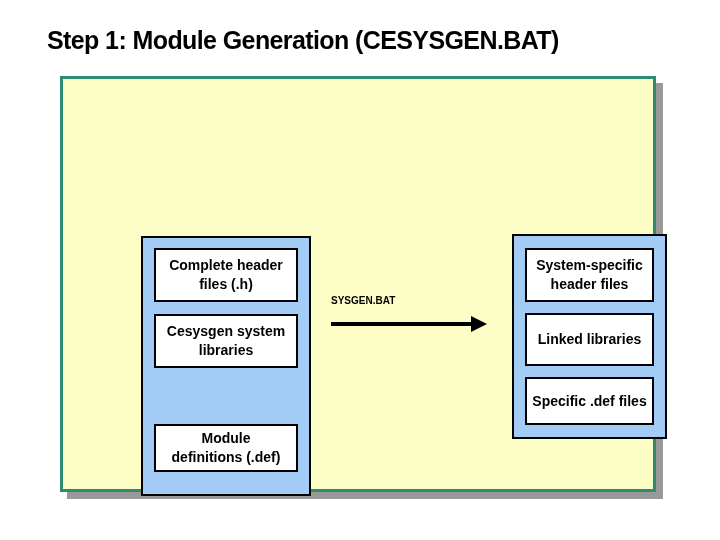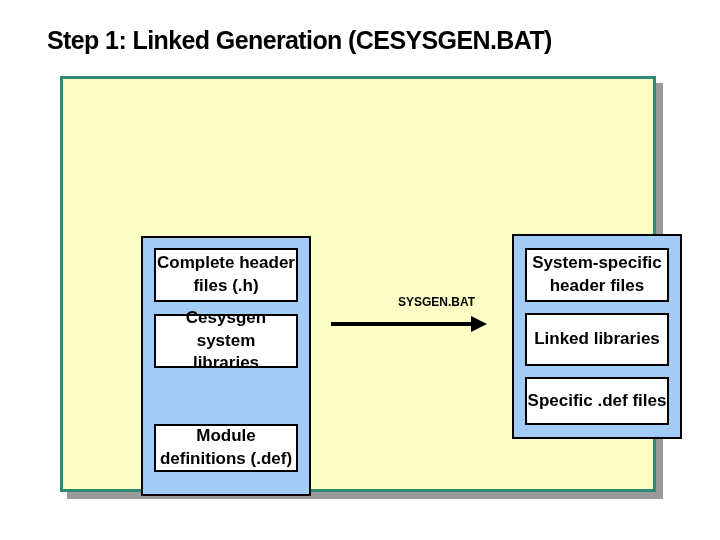--- a/index.html
+++ b/index.html
@@ -43,51 +43,51 @@
     flex-direction:column;
   }
   .group-left{
     left:78px; top:157px;
     width:170px; height:260px;
     padding:10px 11px;
     gap:12px;
   }
   .group-right{
     left:449px; top:155px;
-    width:170px; height:205px;
+    width:155px; height:205px;
     padding:12px 11px;
     gap:11px;
   }
   .file-box{
     background:var(--box-fill);
     border:2px solid var(--line);
     display:flex;
     align-items:center;
     justify-content:center;
     text-align:center;
-    font-size:17px;
+    font-size:14px;
     font-weight:bold;
     line-height:1.35;
     color:var(--line);
     white-space:pre-line;
     width:100%;
   }
   .group-left .file-box:nth-child(1){height:54px;}
   .group-left .file-box:nth-child(2){height:54px;}
   .group-left .file-box:nth-child(3){height:48px;margin-top:44px;}
   .group-left .file-box:nth-child(4){height:48px;}
   .group-right .file-box:nth-child(1){height:55px;}
   .group-right .file-box:nth-child(2){height:55px;}
   .group-right .file-box:nth-child(3){height:49px;}
   .process-label{
     position:absolute;
     left:268px; top:216px;
     width:144px;
-    text-align:right;
-    font-size:12px;
+    text-align:left;
+    font-size:10px;
     font-weight:bold;
     color:var(--line);
     white-space:nowrap;
   }
   .arrow{
     position:absolute;
     left:268px; top:237px;
     width:156px; height:16px;
   }
   .arrow .shaft{
@@ -101,21 +101,21 @@
     left:140px; top:0;
     width:0; height:0;
     border-left:16px solid var(--line);
     border-top:8px solid transparent;
     border-bottom:8px solid transparent;
   }
 </style>
 </head>
 <body>
 
-<h1 class="slide-title">Step 1: Linked Generation (CESYSGEN.BAT)</h1>
+<h1 class="slide-title">Step 1: Module Generation (CESYSGEN.BAT)</h1>
 
 <div class="panel">
 
   <div class="group group-left">
     <div class="file-box">Complete header
 files (.h)</div>
     <div class="file-box">Cesysgen system
 libraries</div>
     <div class="file-box">Module
 definitions (.def)</div>

